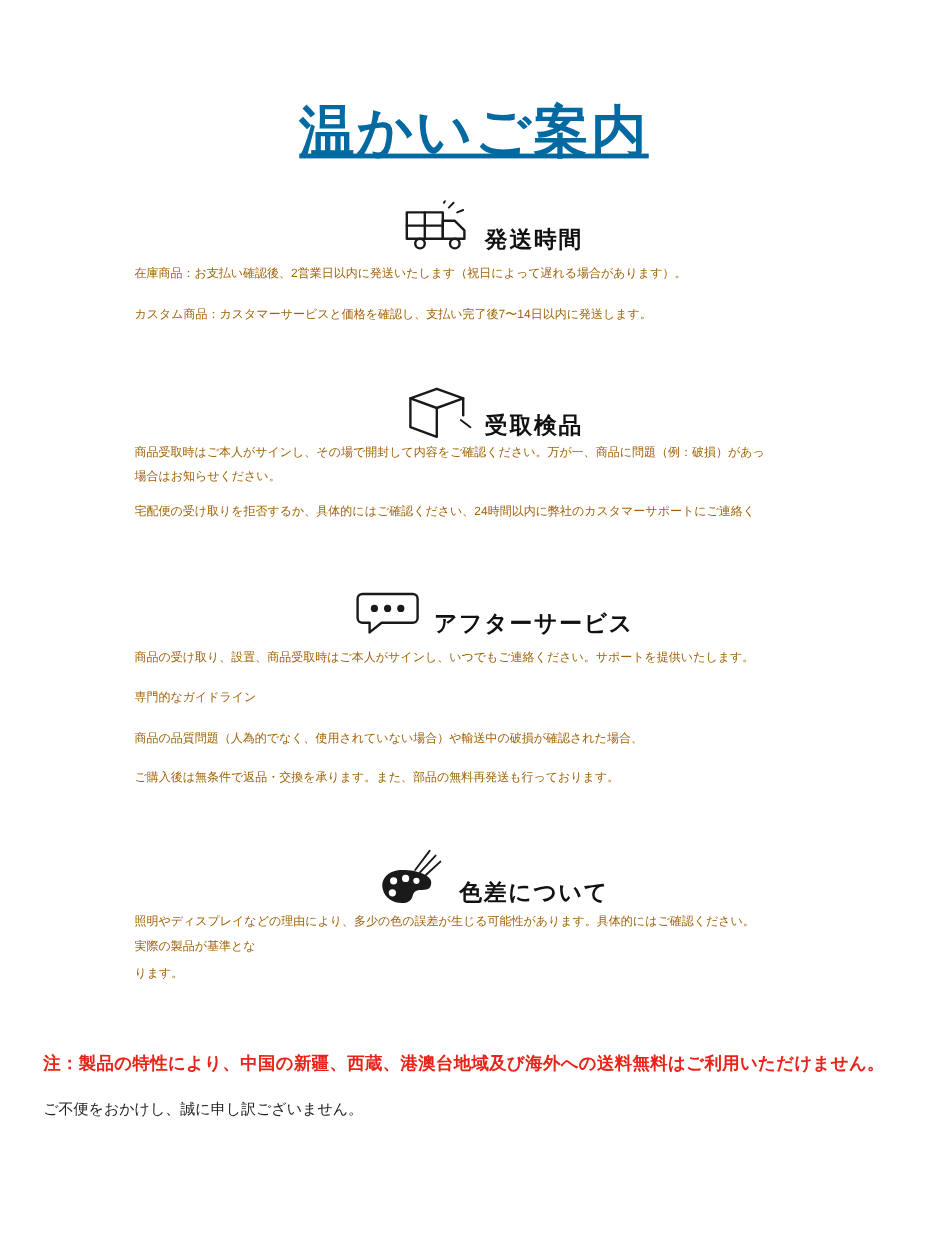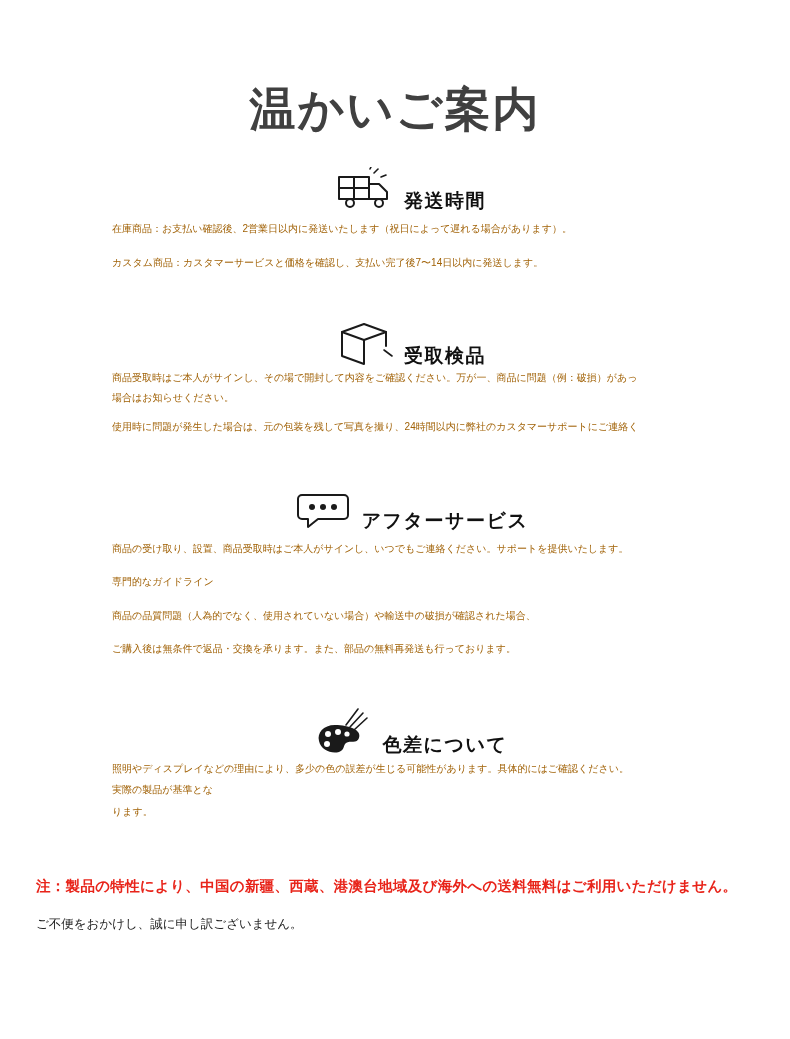--- a/index.html
+++ b/index.html
@@ -20,24 +20,25 @@
     height: 1039px;
     position: relative;
     box-sizing: border-box;
   }
 
   .main-title {
     text-align: center;
     font-size: 46px;
     font-weight: bold;
     letter-spacing: 2px;
-    color: #404040;
+    color: #0369a1;
     margin: 0;
     padding-top: 82px;
     line-height: 1.2;
+    text-decoration: underline;
   }
 
   .section {
     position: relative;
     margin-top: 34px;
     padding-left: 30px;
     box-sizing: border-box;
   }
 
   .section-head {
@@ -166,21 +167,21 @@
           <path class="stroke" d="M8 16 V40 L30 48 V24"></path>
           <path class="stroke" d="M52 16 V30"></path>
           <line class="stroke-thin" x1="50" y1="34" x2="58" y2="40"></line>
         </svg>
       </div>
       <div class="section-title">受取検品</div>
     </div>
     <div class="body-lines">
       <p>商品受取時はご本人がサインし、その場で開封して内容をご確認ください。万が一、商品に問題（例：破損）があっ</p>
       <p class="spacer">場合はお知らせください。</p>
-      <p>使用時に問題が発生した場合は、元の包装を残して写真を撮り、24時間以内に弊社のカスタマーサポートにご連絡く</p>
+      <p>宅配便の受け取りを拒否するか、具体的にはご確認ください、24時間以内に弊社のカスタマーサポートにご連絡く</p>
     </div>
   </div>
 
   <div class="section" id="section-aftersales">
     <div class="section-head">
       <div class="icon-box">
         <svg width="62" height="46" viewBox="0 0 62 46">
           <path class="stroke" d="M10 8 H52 A4 4 0 0 1 56 12 V28 A4 4 0 0 1 52 32 H26 L16 40 V32 H10 A4 4 0 0 1 6 28 V12 A4 4 0 0 1 10 8 Z"></path>
           <circle class="solid" cx="20" cy="20" r="3"></circle>
           <circle class="solid" cx="31" cy="20" r="3"></circle>

